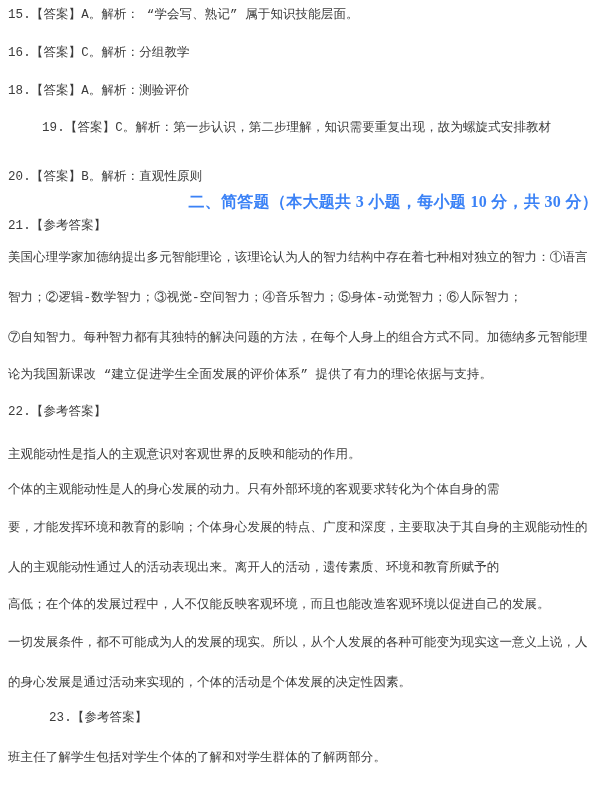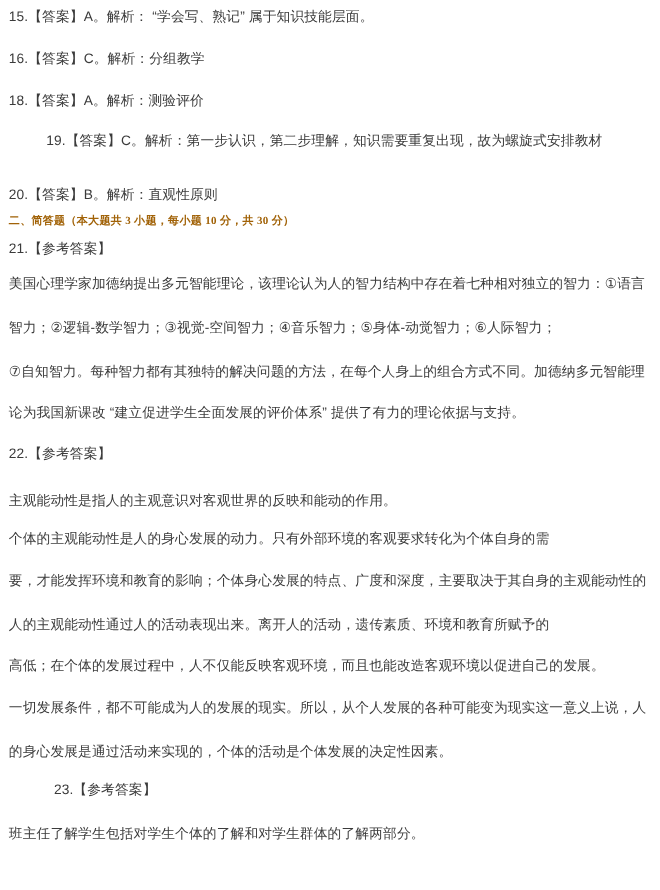--- a/index.html
+++ b/index.html
@@ -1,15 +1,15 @@
 <!DOCTYPE html>
 <html><head>
 <meta charset="utf-8">
 <style>
-  * { margin: 0; padding: 0; box-sizing: border-box; }
+  * { margin: 0; padding: 0; box-sizing: border-box; font-family: Liberation Mono, monospace; }
   html, body { background: #ffffff; }
   .page {
     position: relative;
     width: 600px;
     height: 809px;
     background: #ffffff;
     overflow: hidden;
     font-family: "Liberation Sans", "DejaVu Sans", sans-serif;
   }
   .line {
@@ -18,23 +18,24 @@
     right: 2px;
     font-size: 12.5px;
     line-height: 15px;
     color: #3b3b3b;
     letter-spacing: 0.1px;
     white-space: nowrap;
   }
   .section-heading {
     font-family: "Liberation Serif", "DejaVu Serif", serif;
     font-weight: bold;
-    font-size: 10px;
-    color: #a16207;
+    font-size: 16px;
+    color: #3b82f6;
     letter-spacing: 0.3px;
+    text-align: right;
   }
   
   .line:nth-child(1)  { top: 8px; }
   .line:nth-child(2)  { top: 46px; }
   .line:nth-child(3)  { top: 84px; }
   .line:nth-child(4)  { top: 121px; margin-left: 34px; }
   .line:nth-child(5)  { top: 170px; }
   .line:nth-child(6)  { top: 194px; }
   .line:nth-child(7)  { top: 219px; }
   .line:nth-child(8)  { top: 251px; }

